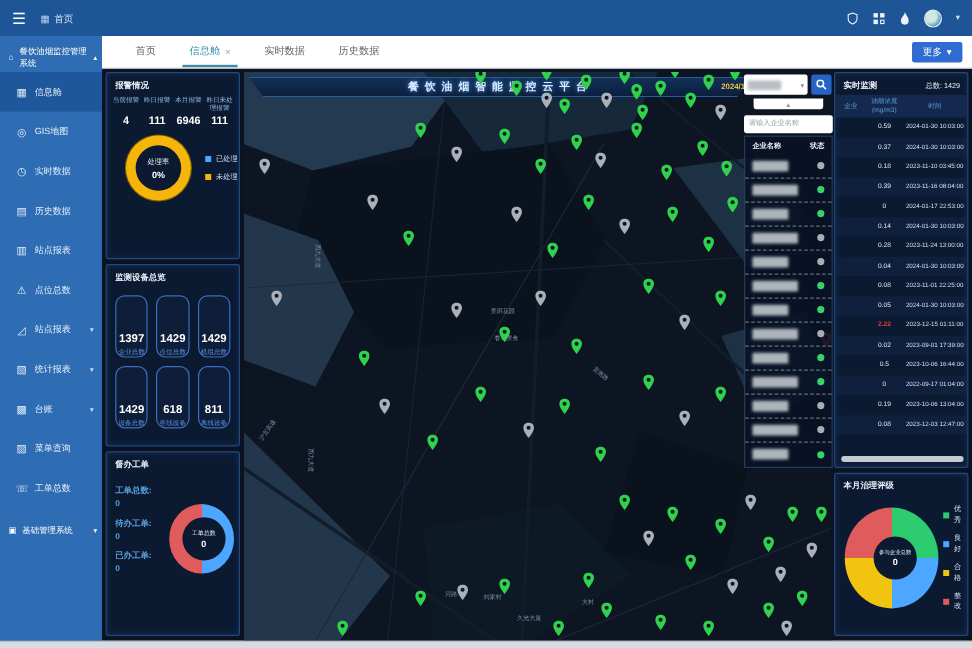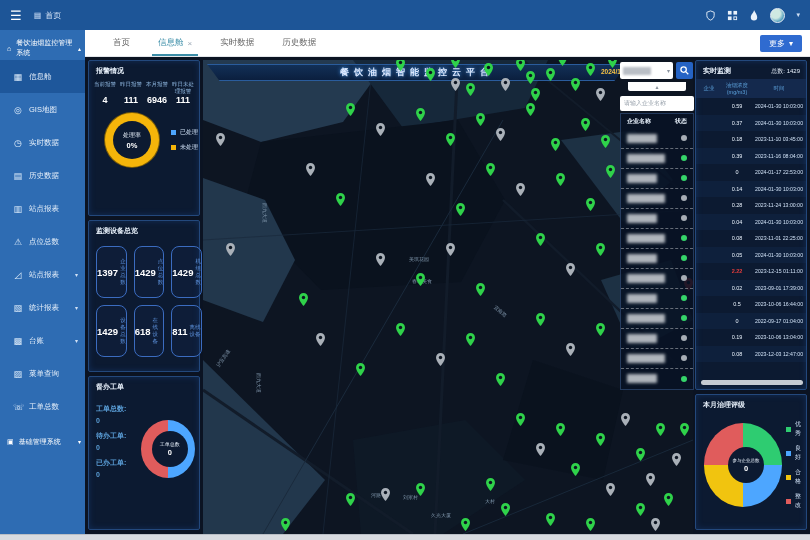--- a/index.html
+++ b/index.html
@@ -58,21 +58,21 @@
   .donut .hole .hv { color:#fff; font-size:7.5px; font-weight:bold; margin-top:1px; }
   #alarm-donut { width:54px; height:54px; margin-left:16px; background:#f5b50a; box-shadow:0 0 0 1px #7a5c09; }
   #alarm-donut .hole { left:8px; top:8px; width:38px; height:38px; }
   .legend { display:flex; flex-direction:column; gap:6px; margin-left:12px; }
   .litem { display:flex; align-items:center; gap:4px; }
   .lsq { width:5px; height:5px; }
   .ltxt { color:#cfe0f5; font-size:6px; }
 
   .p-device { left:3px; top:163px; width:112px; height:152px; }
   .dev-grid { display:grid; grid-template-columns:repeat(3,1fr); gap:7px; padding:8px 7px 0 7px; }
-  .dcard { border:1px solid #3b6cc0; border-radius:8px; height:52px; display:flex; flex-direction:row; align-items:center; justify-content:flex-end; gap:2px; background:rgba(20,40,80,.25); }
+  .dcard { border:1px solid #3b6cc0; border-radius:8px; height:52px; display:flex; flex-direction:column; align-items:center; justify-content:flex-end; gap:2px; background:rgba(20,40,80,.25); }
   .dcard .dv { color:#fff; font-size:9.5px; font-weight:bold; }
   .dcard .dl { color:#5b8fd8; font-size:5.5px; }
 
   .p-work { left:3px; top:319px; width:112px; height:154px; }
   .work-body { display:flex; padding:4px 4px 0 7px; }
   .work-list { display:flex; flex-direction:column; gap:3px; width:48px; margin-top:6px; }
   .wlabel { color:#5b9fd8; font-size:7px; font-weight:bold; }
   .wvalue { color:#5b9fd8; font-size:7px; font-weight:bold; margin-bottom:4px; }
   #work-donut { width:58px; height:58px; margin-top:22px; }
   #work-donut .hole { left:11px; top:11px; width:36px; height:36px; }

